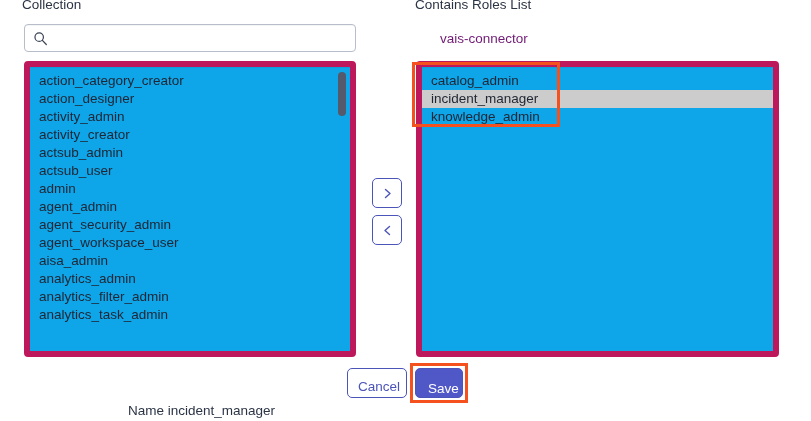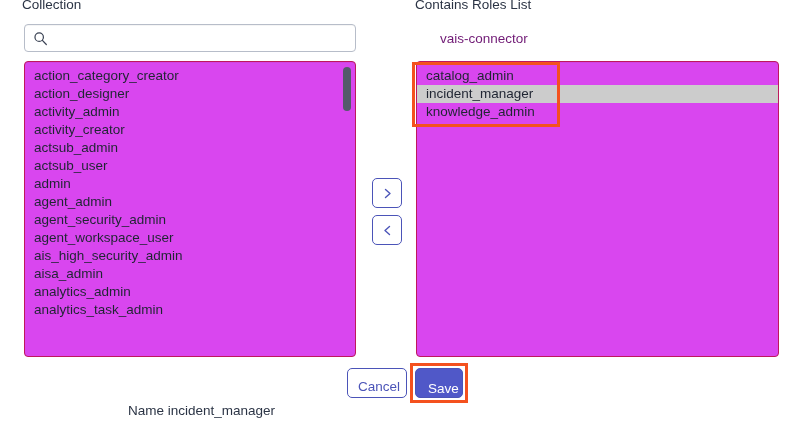--- a/index.html
+++ b/index.html
@@ -66,22 +66,22 @@
     font-size: 13px;
     color: #1f2532;
     background: transparent;
     padding: 0 6px;
     height: 100%;
   }
 
   
   .listbox {
     position: absolute;
-    background: #d946ef;
-    border: 1px solid #be185d;
+    background: #0ea5e9;
+    border: 6px solid #be185d;
     border-radius: 4px;
     box-sizing: border-box;
     overflow: hidden;
     box-shadow: inset 0 1px 0 rgba(0,0,0,0.04);
   }
   #collection-list {
     left: 24px;
     top: 61px;
     width: 332px;
     height: 296px;
@@ -220,23 +220,23 @@
       <div class="list-item">action_category_creator</div>
       <div class="list-item">action_designer</div>
       <div class="list-item">activity_admin</div>
       <div class="list-item">activity_creator</div>
       <div class="list-item">actsub_admin</div>
       <div class="list-item">actsub_user</div>
       <div class="list-item">admin</div>
       <div class="list-item">agent_admin</div>
       <div class="list-item">agent_security_admin</div>
       <div class="list-item">agent_workspace_user</div>
-      <div class="list-item">ais_high_security_admin</div>
       <div class="list-item">aisa_admin</div>
       <div class="list-item">analytics_admin</div>
+      <div class="list-item">analytics_filter_admin</div>
       <div class="list-item">analytics_task_admin</div>
     </div>
   <div id="collection-scroll-track">
     <div id="collection-scroll-thumb"></div>
   </div>
 </div>
 
 <button class="xfer-btn" id="btn-move-right">
   <span>
     <svg width="11" height="13" viewBox="0 0 11 13" fill="none" stroke="#4b54b8" stroke-width="1.4" stroke-linecap="round" stroke-linejoin="round">

